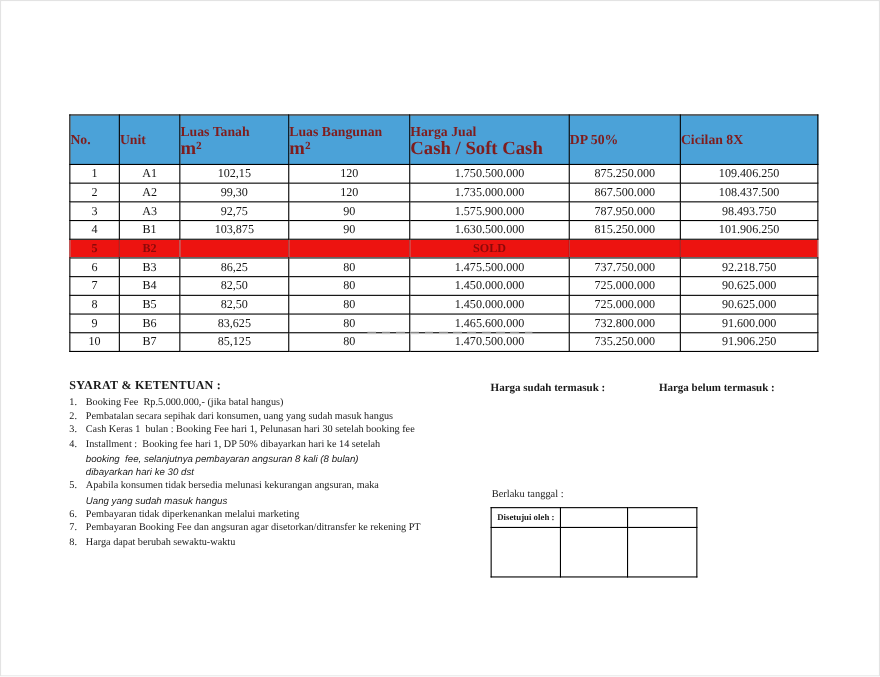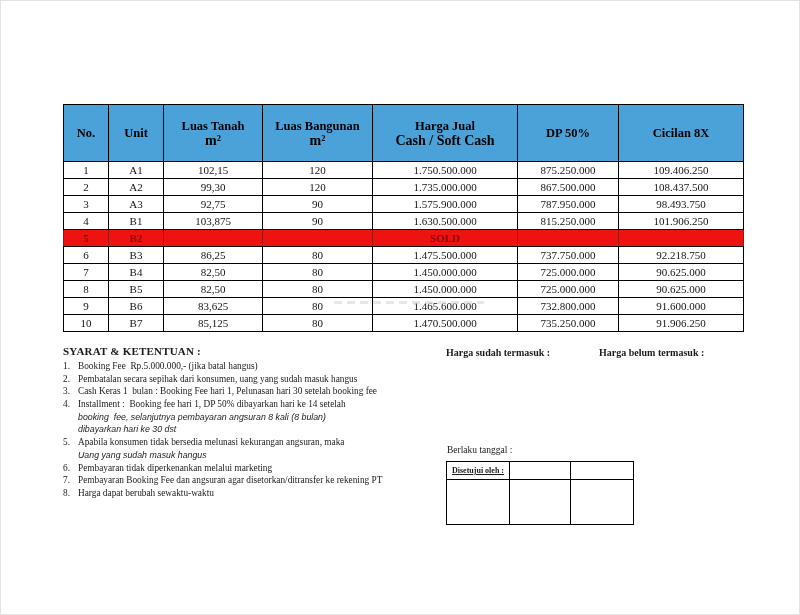--- a/index.html
+++ b/index.html
@@ -10,25 +10,25 @@
     border:1px solid #e3e3e3;
   }
 
   
   .price-table {
     position:absolute; left:62px; top:103px; width:680px;
     border-collapse:collapse; table-layout:fixed;
   }
   .price-table th, .price-table td { border:1px solid #000; padding:0; }
   .price-table thead th {
-    background:#4ba2d8; color:#000000; height:57px;
-    font-weight:bold; font-size:12.5px; vertical-align:middle; text-align:center;
+    background:#4ba2d8; color:#7f1d1d; height:45px;
+    font-weight:bold; font-size:12.5px; vertical-align:middle; text-align:left;
   }
   .price-table thead th .h1 { line-height:15px; }
-  .price-table thead th .h2 { line-height:14px; font-size:14px; }
+  .price-table thead th .h2 { line-height:14px; font-size:17px; }
   .price-table thead th .h2:empty { display:none; }
   .price-table tbody td {
     height:17px; text-align:center; vertical-align:middle;
     font-size:11px; color:#141414; overflow:hidden;
   }
   .price-table tbody tr.sold td {
     background:#ed1310; color:#8b0909; font-weight:bold;
     border-left-color:#a31010; border-right-color:#a31010;
   }
 
@@ -49,21 +49,21 @@
   
   .inc-block { position:absolute; top:346px; width:155px; }
   .inc-block.included { left:445px; }
   .inc-block.excluded { left:598px; width:170px; }
   .inc-title { font-weight:bold; font-size:10px; margin-bottom:1px; }
   .inc-item { font-size:9.3px; line-height:13.4px; white-space:pre; }
 
   
   .valid-label { position:absolute; left:446px; top:444px; font-size:9.5px; }
   .approval-table {
-    position:absolute; left:445px; top:460px; border-collapse:collapse; table-layout:fixed;text-decoration:underline;
+    position:absolute; left:445px; top:460px; border-collapse:collapse; table-layout:fixed;
   }
   .approval-table td { border:1px solid #000; padding:0; vertical-align:top; }
   .approval-table .appr-head td { height:18px; }
   .approval-table .appr-body td { height:45px; }
   .appr-label { font-weight:bold; font-size:8px; text-align:center; vertical-align:middle !important; }
 </style>
 </head>
 <body>
 
 <div class="page">

